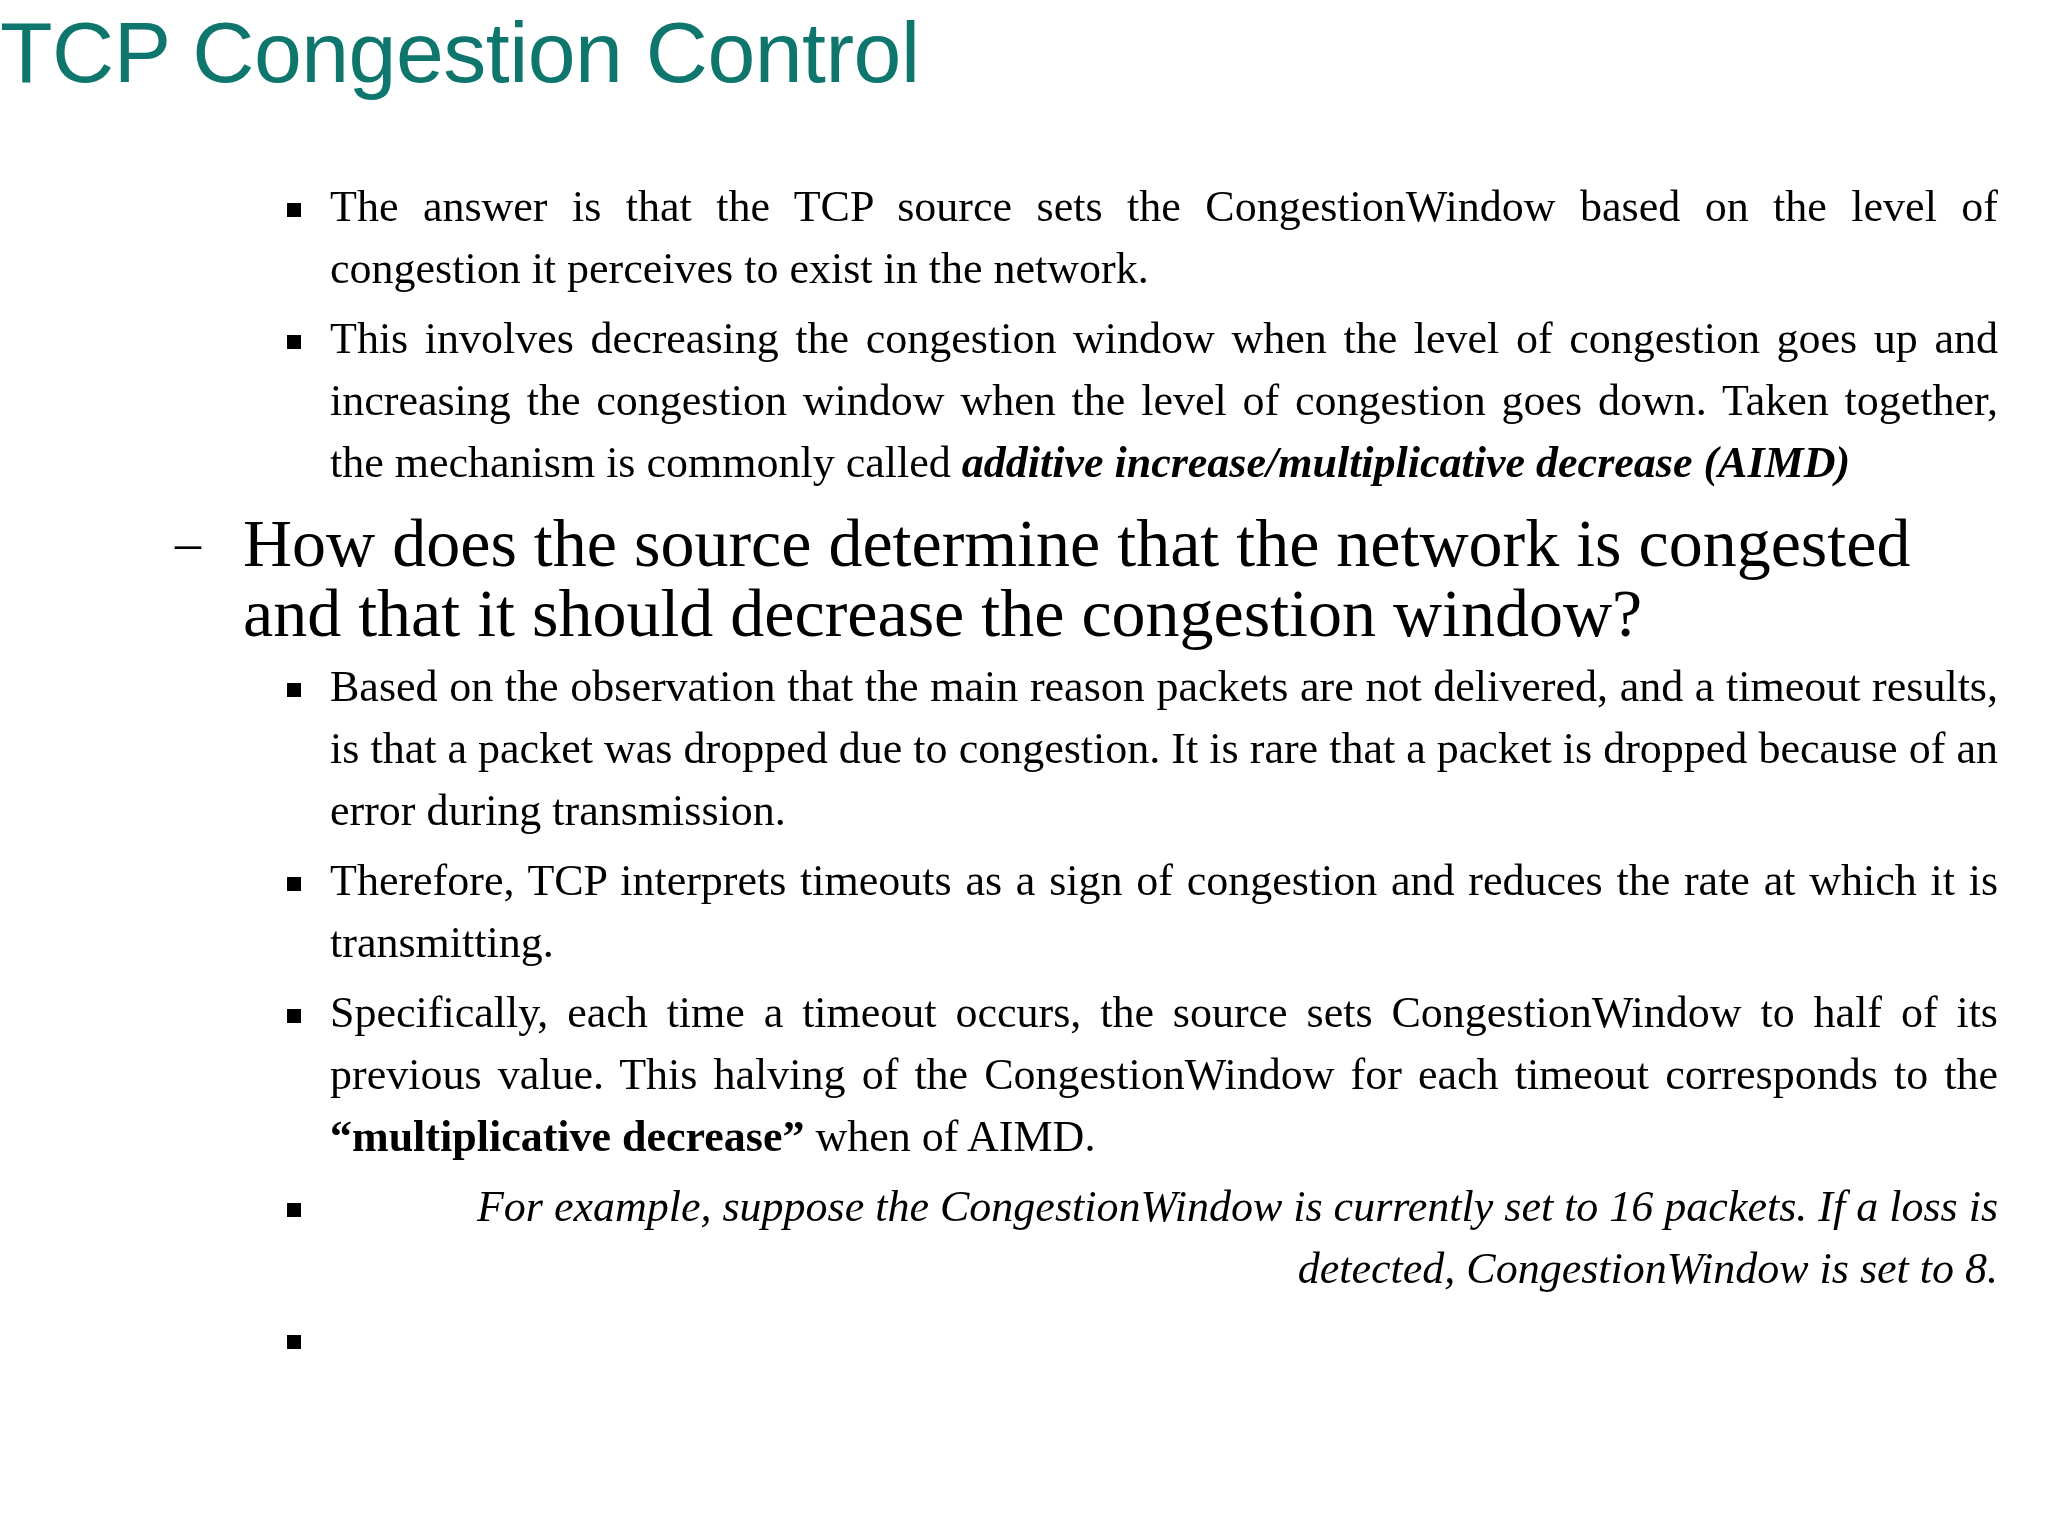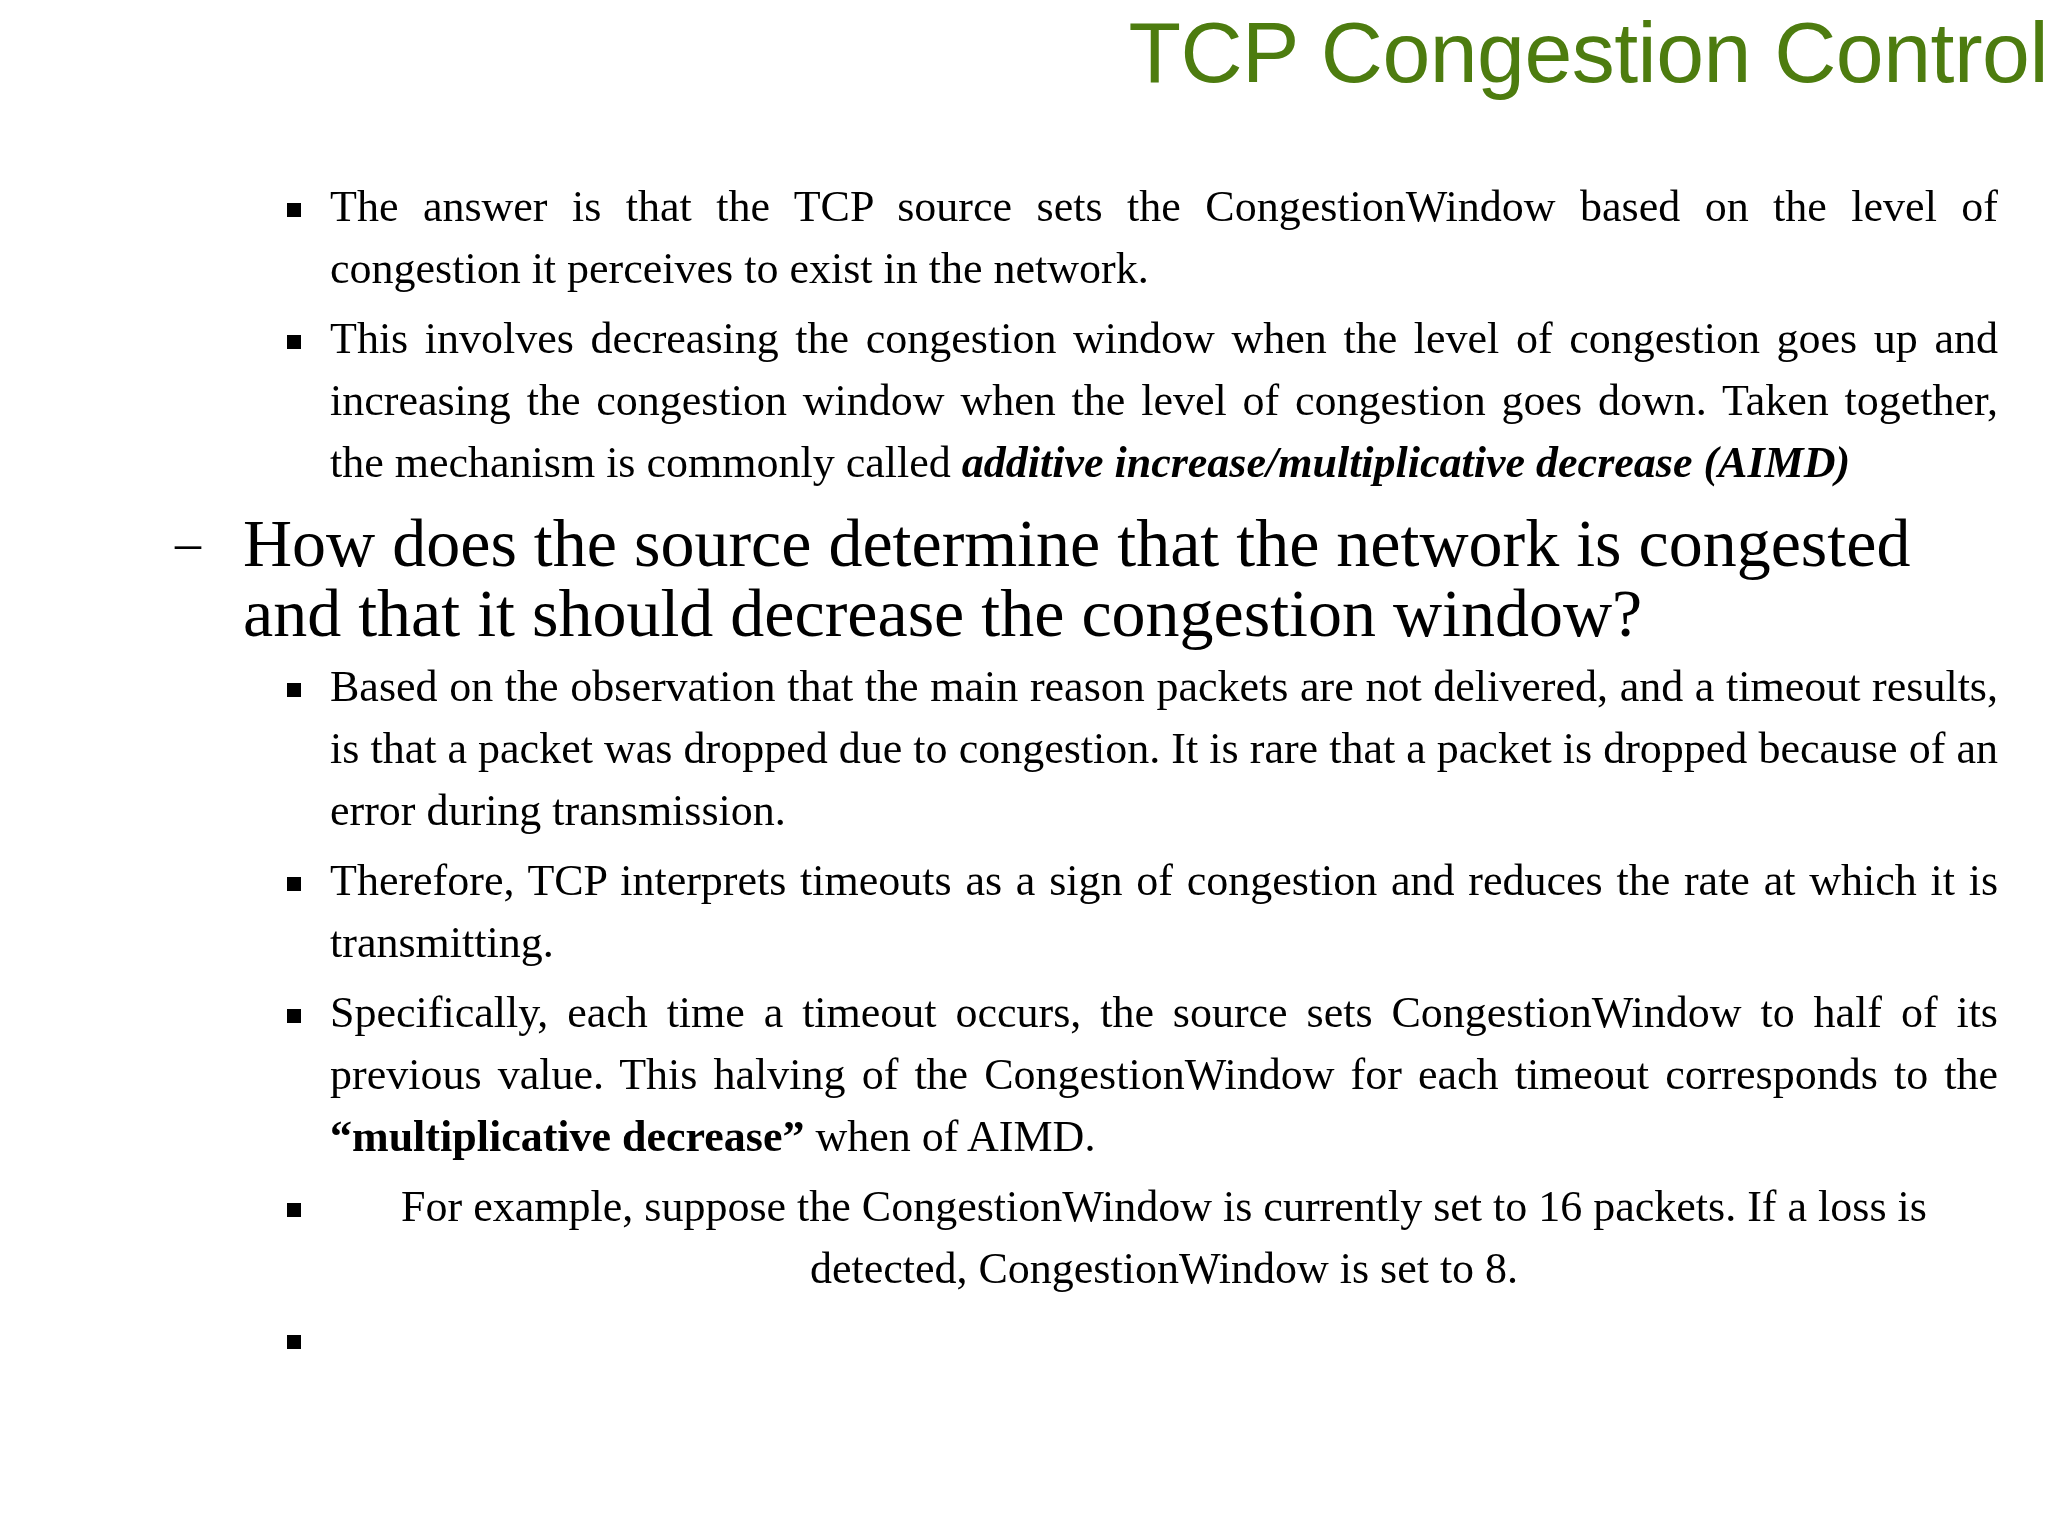--- a/index.html
+++ b/index.html
@@ -22,28 +22,28 @@
     background: #ffffff;
     box-sizing: border-box;
   }
 
   
   .slide-title {
     position: absolute;
     left: 0;
     top: 2px;
     width: 2048px;
-    text-align: right;
+    text-align: left;
     font-family: "Liberation Sans", "DejaVu Sans", sans-serif;
     font-size: 86px;
     line-height: 100px;
     font-weight: 400;
     letter-spacing: -0.5px;
     white-space: nowrap;
-    color: #4d7c0f;
+    color: #0f766e;
   }
 
   
   .body-area {
     position: absolute;
     left: 0;
     top: 140px;
     width: 2048px;
     margin-top: 36px;
   }
@@ -75,21 +75,22 @@
     vertical-align: 3px;
   }
   .lvl-sq .content {
     flex: 1 1 auto;
     font-size: 44px;
     line-height: 62px;
     text-align: justify;
     text-justify: inter-word;
   }
   .lvl-sq .content.no-justify {
-    text-align: center;
+    text-align: right;
+    font-style: italic;
   }
 
   
   .lvl-dash {
     padding-left: 175px;
     padding-right: 60px;
   }
   .lvl-dash .marker {
     flex: 0 0 auto;
     width: 68px;

